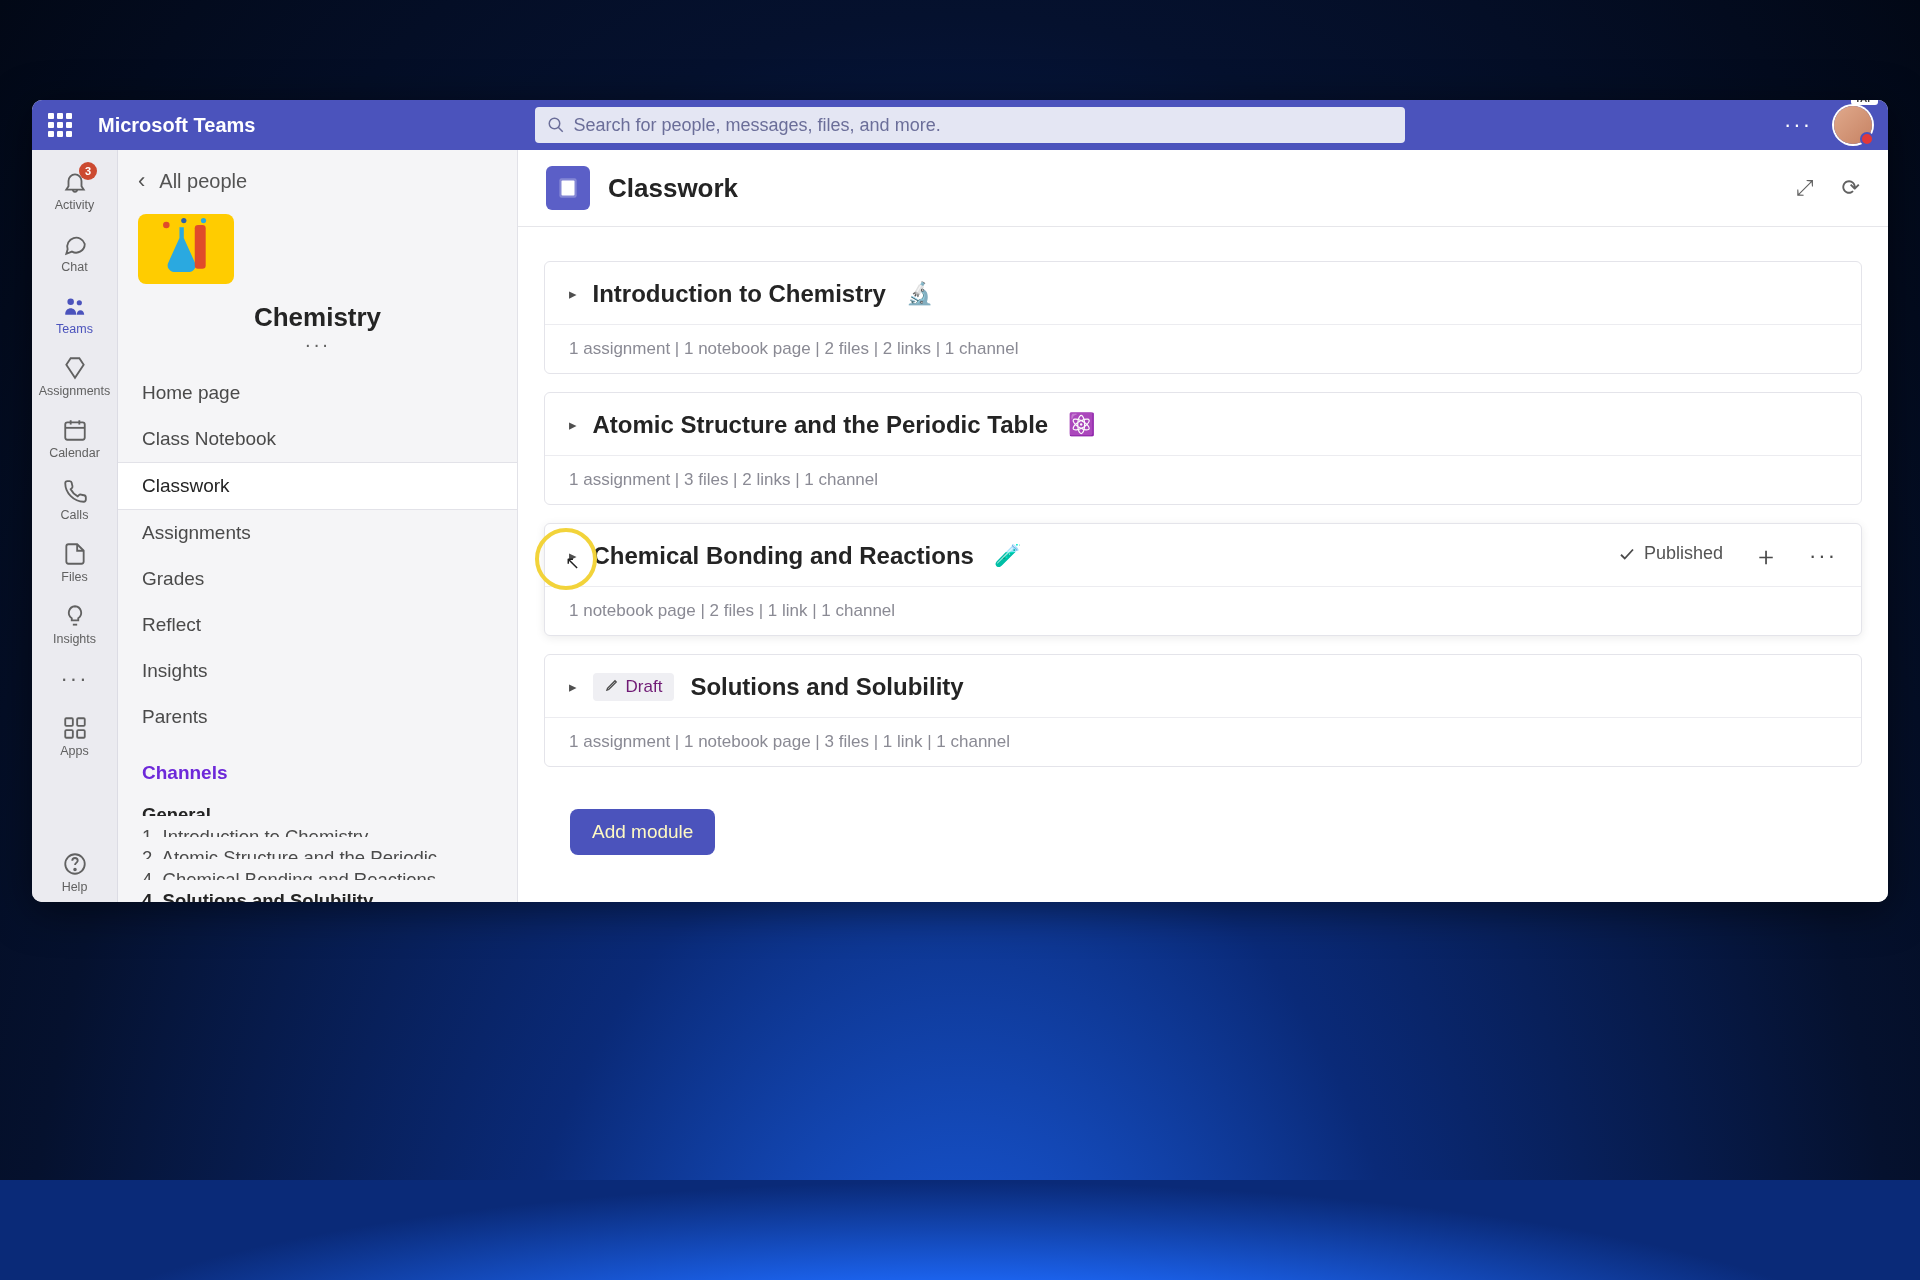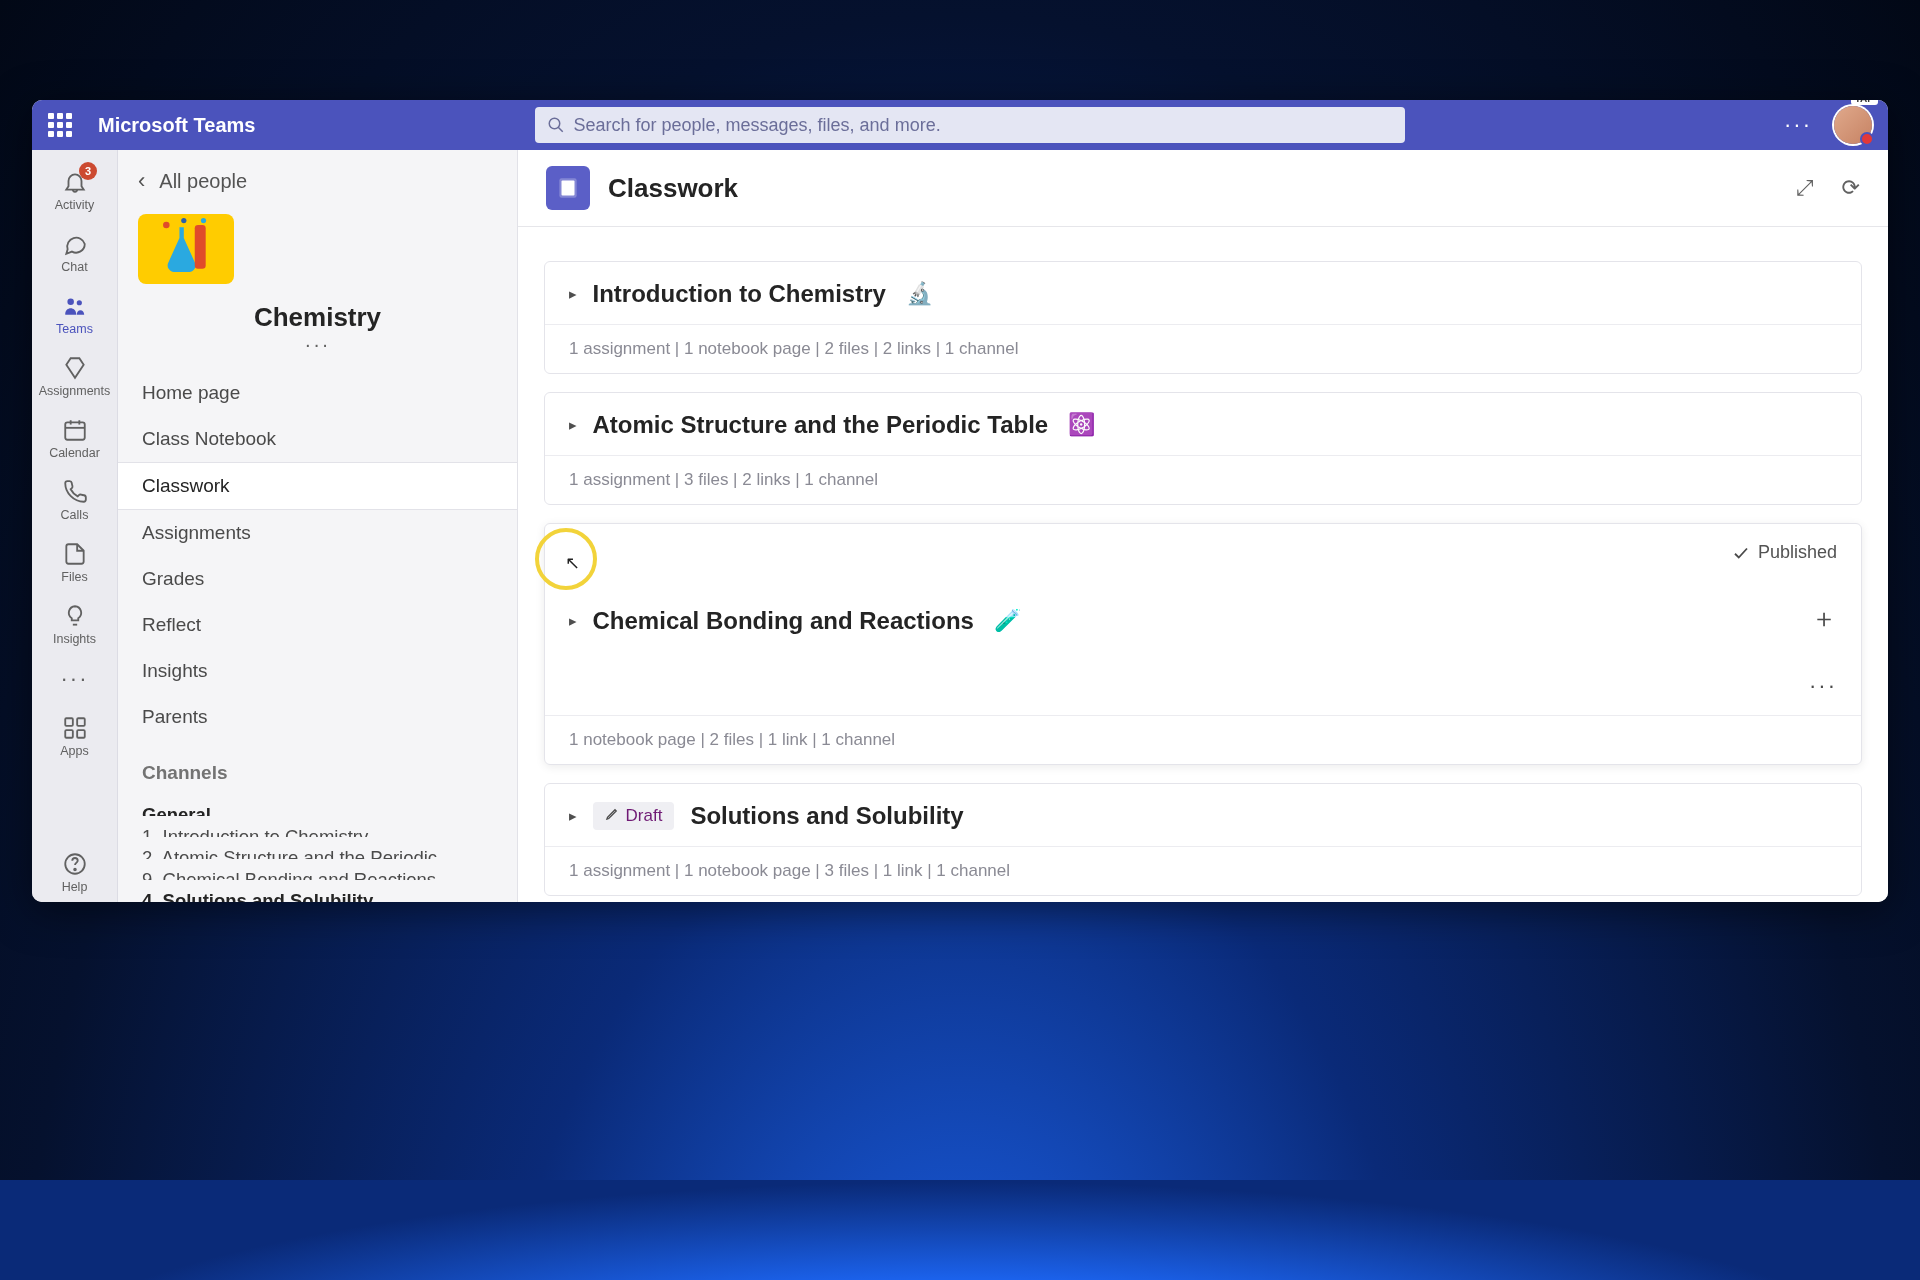--- a/index.html
+++ b/index.html
@@ -55,41 +55,41 @@
   .sidebar { width:400px; background:#f5f5f7; border-right:1px solid #e2e2e8; display:flex; flex-direction:column; padding:18px 0 0 0; }
   .back-row{ display:flex; align-items:center; gap:14px; padding:0 20px 16px; color:#535353; font-size:20px; cursor:pointer;}
   .back-row .chev{font-size:22px;}
   .team-avatar{ width:96px; height:96px; border-radius:8px; background:#ffcc00; margin:4px 20px 18px; display:flex; align-items:center; justify-content:center; }
   .team-avatar svg{display:block;}
   .team-title-row{ display:flex; align-items:center; justify-content:space-between; padding:0 24px 14px;flex-direction:column; }
   .team-title{ font-weight:700; font-size:26px; color:#242424;}
   .dots{ color:#616161; font-size:20px; letter-spacing:2px; cursor:pointer;}
   .side-link{ padding:12px 24px; font-size:19px; color:#4a4a4a; cursor:pointer;}
   .side-link.active{ background:#fff; color:#242424; font-weight:500; border-top:1px solid #e2e2e8; border-bottom:1px solid #e2e2e8;}
-  .channels-header{ padding:22px 24px 10px; font-size:19px; color:#737373; font-weight:600;}
+  .channels-header{ padding:22px 24px 10px; font-size:19px; color:#6d28d9; font-weight:600;}
   .channel{ padding:10px 24px; font-size:18.5px; color:#4a4a4a; cursor:pointer; white-space:nowrap; overflow:hidden; text-overflow:ellipsis;}
   .channel.bold{ font-weight:700; color:#242424;}
 
   
   .main{ flex:1; background:#fff; display:flex; flex-direction:column; }
   .main-header{ display:flex; align-items:center; padding:16px 28px; border-bottom:1px solid #e6e6ea;}
   .app-icon{ width:44px; height:44px; border-radius:6px; background:#5b5fc7; margin-right:18px; display:flex; align-items:center; justify-content:center;}
   .page-title{ font-size:26px; font-weight:700; color:#242424;}
   .header-actions{ margin-left:auto; display:flex; align-items:center; gap:28px; color:#616161;}
   .header-actions span{cursor:pointer; font-size:22px;}
 
   .modules{ flex:1; overflow:auto; padding:34px 26px 0; }
   .module{ border:1px solid #e4e4ea; border-radius:6px; margin-bottom:18px; background:#fff; }
   .module.selected{ box-shadow:0 2px 10px rgba(0,0,0,.08);}
   .mod-head{ display:flex; align-items:center; padding:18px 24px 16px; gap:16px; position:relative;}
   .caret{ color:#4f4f4f; font-size:15px; cursor:pointer;}
   .mod-title{ font-size:24px; font-weight:600; color:#242424;}
   .mod-emoji{ font-size:22px; margin-left:4px;}
   .mod-meta{ border-top:1px solid #ececf0; padding:14px 24px; color:#8a8a94; font-size:17px;}
-  .mod-actions{ margin-left:auto; display:flex; align-items:flex-end; gap:42px; color:#535353;flex-direction:column;}
+  .mod-actions{ margin-left:auto; display:flex; align-items:flex-start; gap:30px; color:#535353;}
   .published{ display:flex; align-items:center; gap:8px; font-size:18px;}
   .plus{ font-size:26px; color:#4a4a4a; cursor:pointer; line-height:1;}
   .row-dots{ font-size:22px; letter-spacing:2px; cursor:pointer; color:#4a4a4a;}
   .draft-badge{ background:#efeff3; border-radius:4px; padding:4px 12px; font-size:17px; color:#701a75; display:flex; gap:6px;}
   .highlight-circle{ position:absolute; width:62px; height:62px; border:4px solid #f2d33a; border-radius:50%; left:-10px; top:4px; pointer-events:none;}
   .cursor-ptr{ position:absolute; left:20px; top:28px; font-size:18px; color:#222; pointer-events:none;}
 
   .add-module-wrap{ padding:24px 26px 40px;}
   .add-module{ background:#4b53bc; color:#fef9c3; border:none; border-radius:8px; padding:12px 22px; font-size:19px; font-weight:500; cursor:pointer;}
 
@@ -259,21 +259,21 @@
       <div class="side-link">Assignments</div>
       <div class="side-link">Grades</div>
       <div class="side-link">Reflect</div>
       <div class="side-link">Insights</div>
       <div class="side-link">Parents</div>
 
       <div class="channels-header">Channels</div>
       <div class="channel bold">General</div>
       <div class="channel">1. Introduction to Chemistry</div>
       <div class="channel">2. Atomic Structure and the Periodic ...</div>
-      <div class="channel">9. Chemical Bonding and Reactions</div>
+      <div class="channel">4. Chemical Bonding and Reactions</div>
       <div class="channel bold">4. Solutions and Solubility</div>
     </div>
 
     <div class="main">
       <div class="main-header">
         <div class="app-icon">
           <svg width="26" height="26" viewBox="0 0 24 24" fill="#fff">
               <rect x="4" y="3" width="16" height="18" rx="2" fill="#fff" opacity=".25"></rect>
               <rect x="6" y="5" width="12" height="14" rx="1" fill="#fff"></rect>
             </svg>

